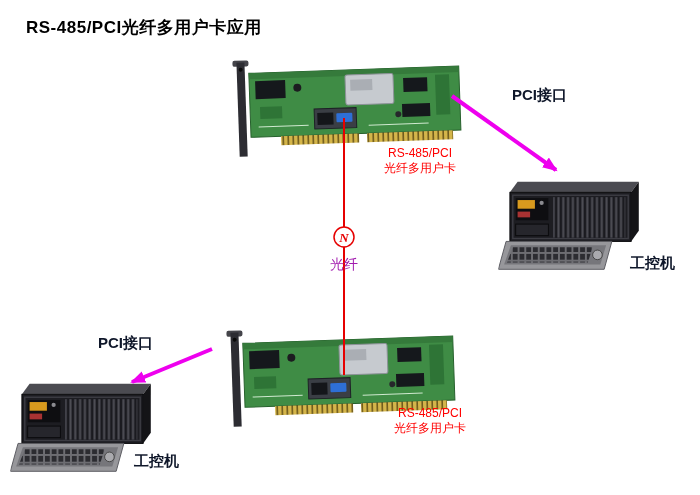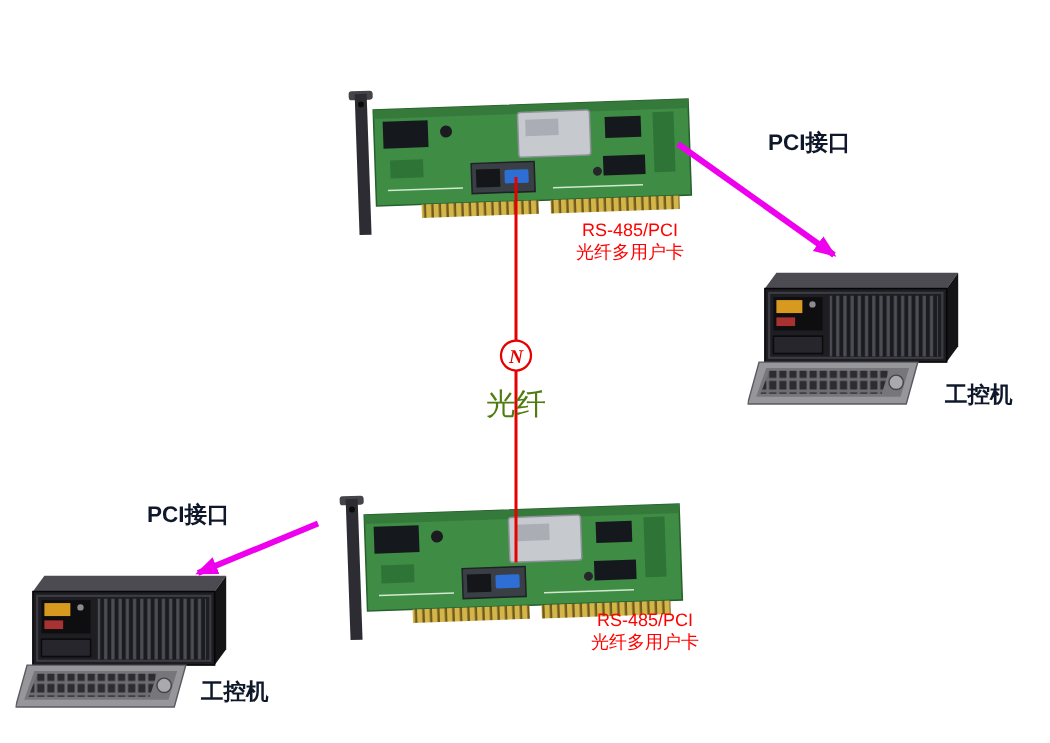--- a/index.html
+++ b/index.html
@@ -14,21 +14,21 @@
   .abs { position:absolute; }
   .title {
     left:26px; top:16px;
     font-size:17px; font-weight:bold; color:#000;
     letter-spacing:0.5px; white-space:nowrap;
   }
   .pci-label, .comp-label {
     font-size:15px; font-weight:bold; color:#0f172a; white-space:nowrap;
   }
   .fiber-label {
-    font-size:20px; color:#4d7c0f; text-align:center; width:56px;
+    font-size:14px; color:#a21caf; text-align:center; width:56px;
   }
   .card-label {
     font-size:12px; color:#ff0000; text-align:center;
     width:128px; line-height:15px; font-weight:normal;
   }
   svg.card { width:235px; height:100px; transform:rotate(-2deg); }
   svg.computer { width:145px; height:101px; }
   svg.overlay { left:0; top:0; pointer-events:none; }
   .sprite { position:absolute; width:0; height:0; overflow:hidden; }
 </style>
@@ -102,20 +102,21 @@
       <polygon points="8,68 118,68 110,97 0,97" fill="#97979b" stroke="#5a5a60"></polygon>
       <polygon points="13,72 112,72 106,92 6,92" fill="#76767b"></polygon>
       <polygon points="15,74 98,74 93,90 9,90" fill="url(#pat-keys) #55555a"></polygon>
       <circle cx="103" cy="82" r="5" fill="#aaaaae" stroke="#444444"></circle>
     </symbol>
   </defs>
 </svg>
 
 <div class="canvas">
 
+  <div class="abs title">RS-485/PCI光纤多用户卡应用</div>
 
   <svg class="abs card" style="left:228px; top:56px;" viewBox="0 0 235 100">
     <use href="#sym-card"></use>
   </svg>
 
   <svg class="abs card" style="left:222px; top:326px;" viewBox="0 0 235 100">
     <use href="#sym-card"></use>
   </svg>
 
   <svg class="abs computer" style="left:498px; top:176px;" viewBox="0 0 150 105">

